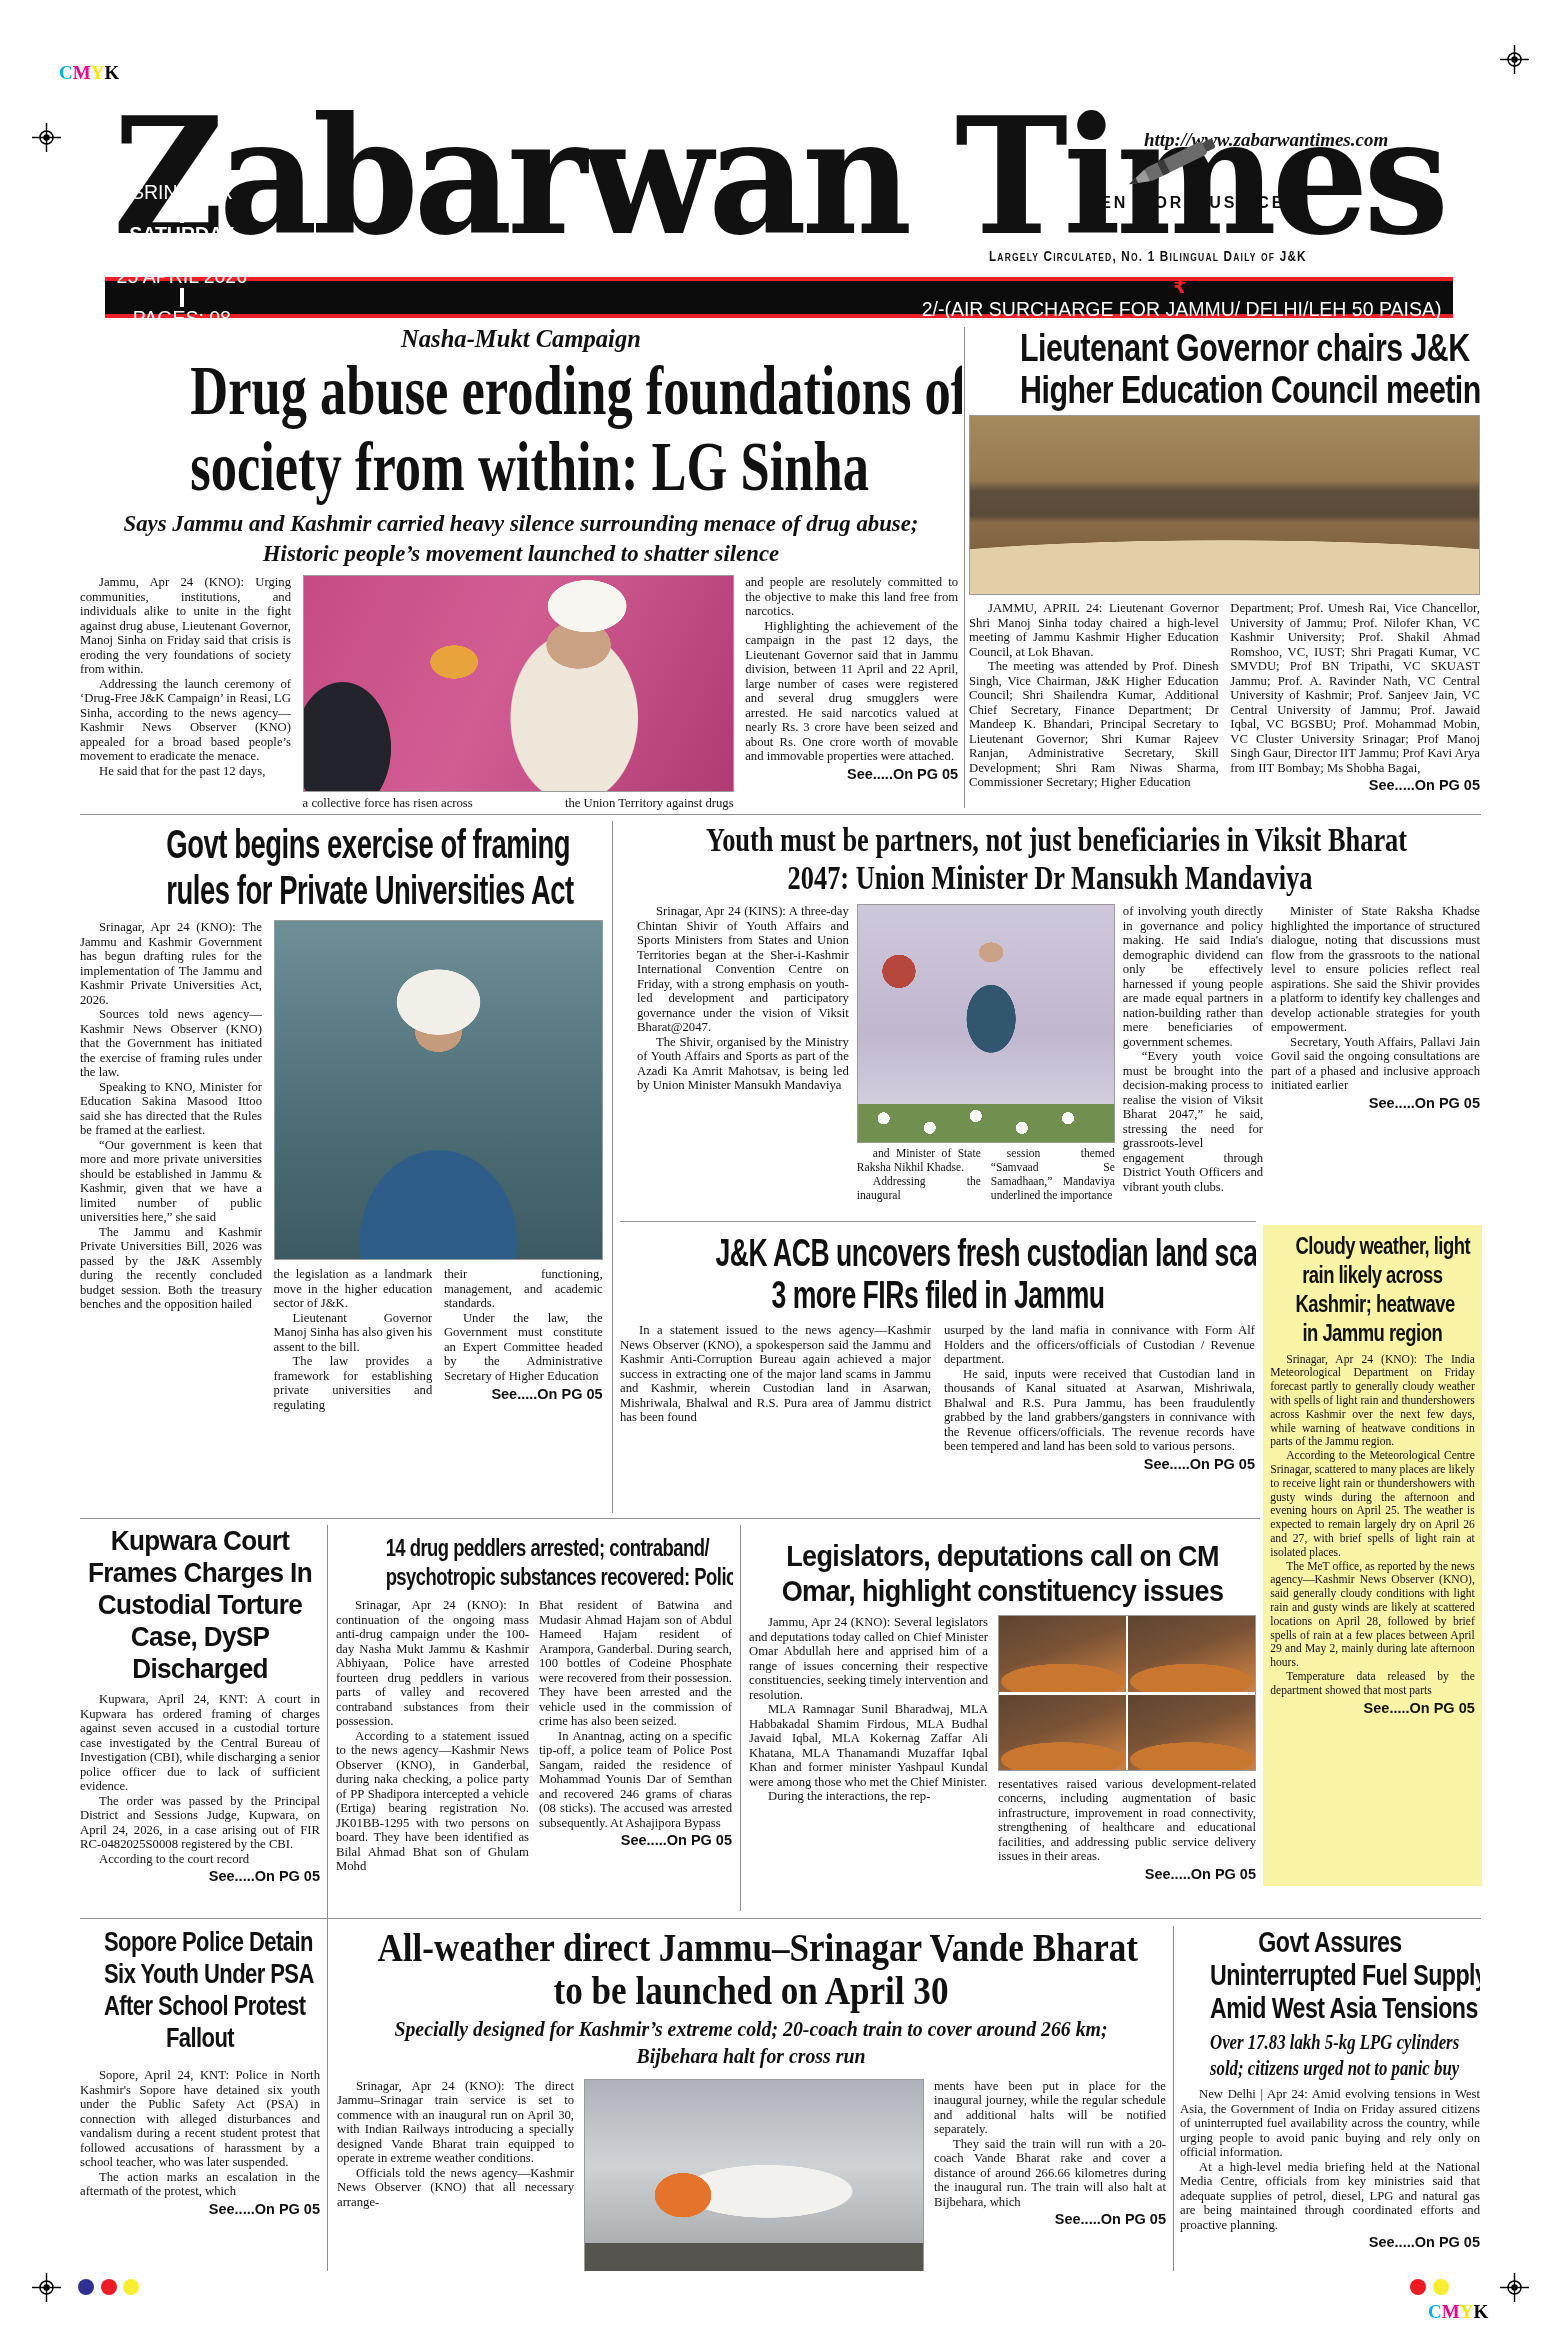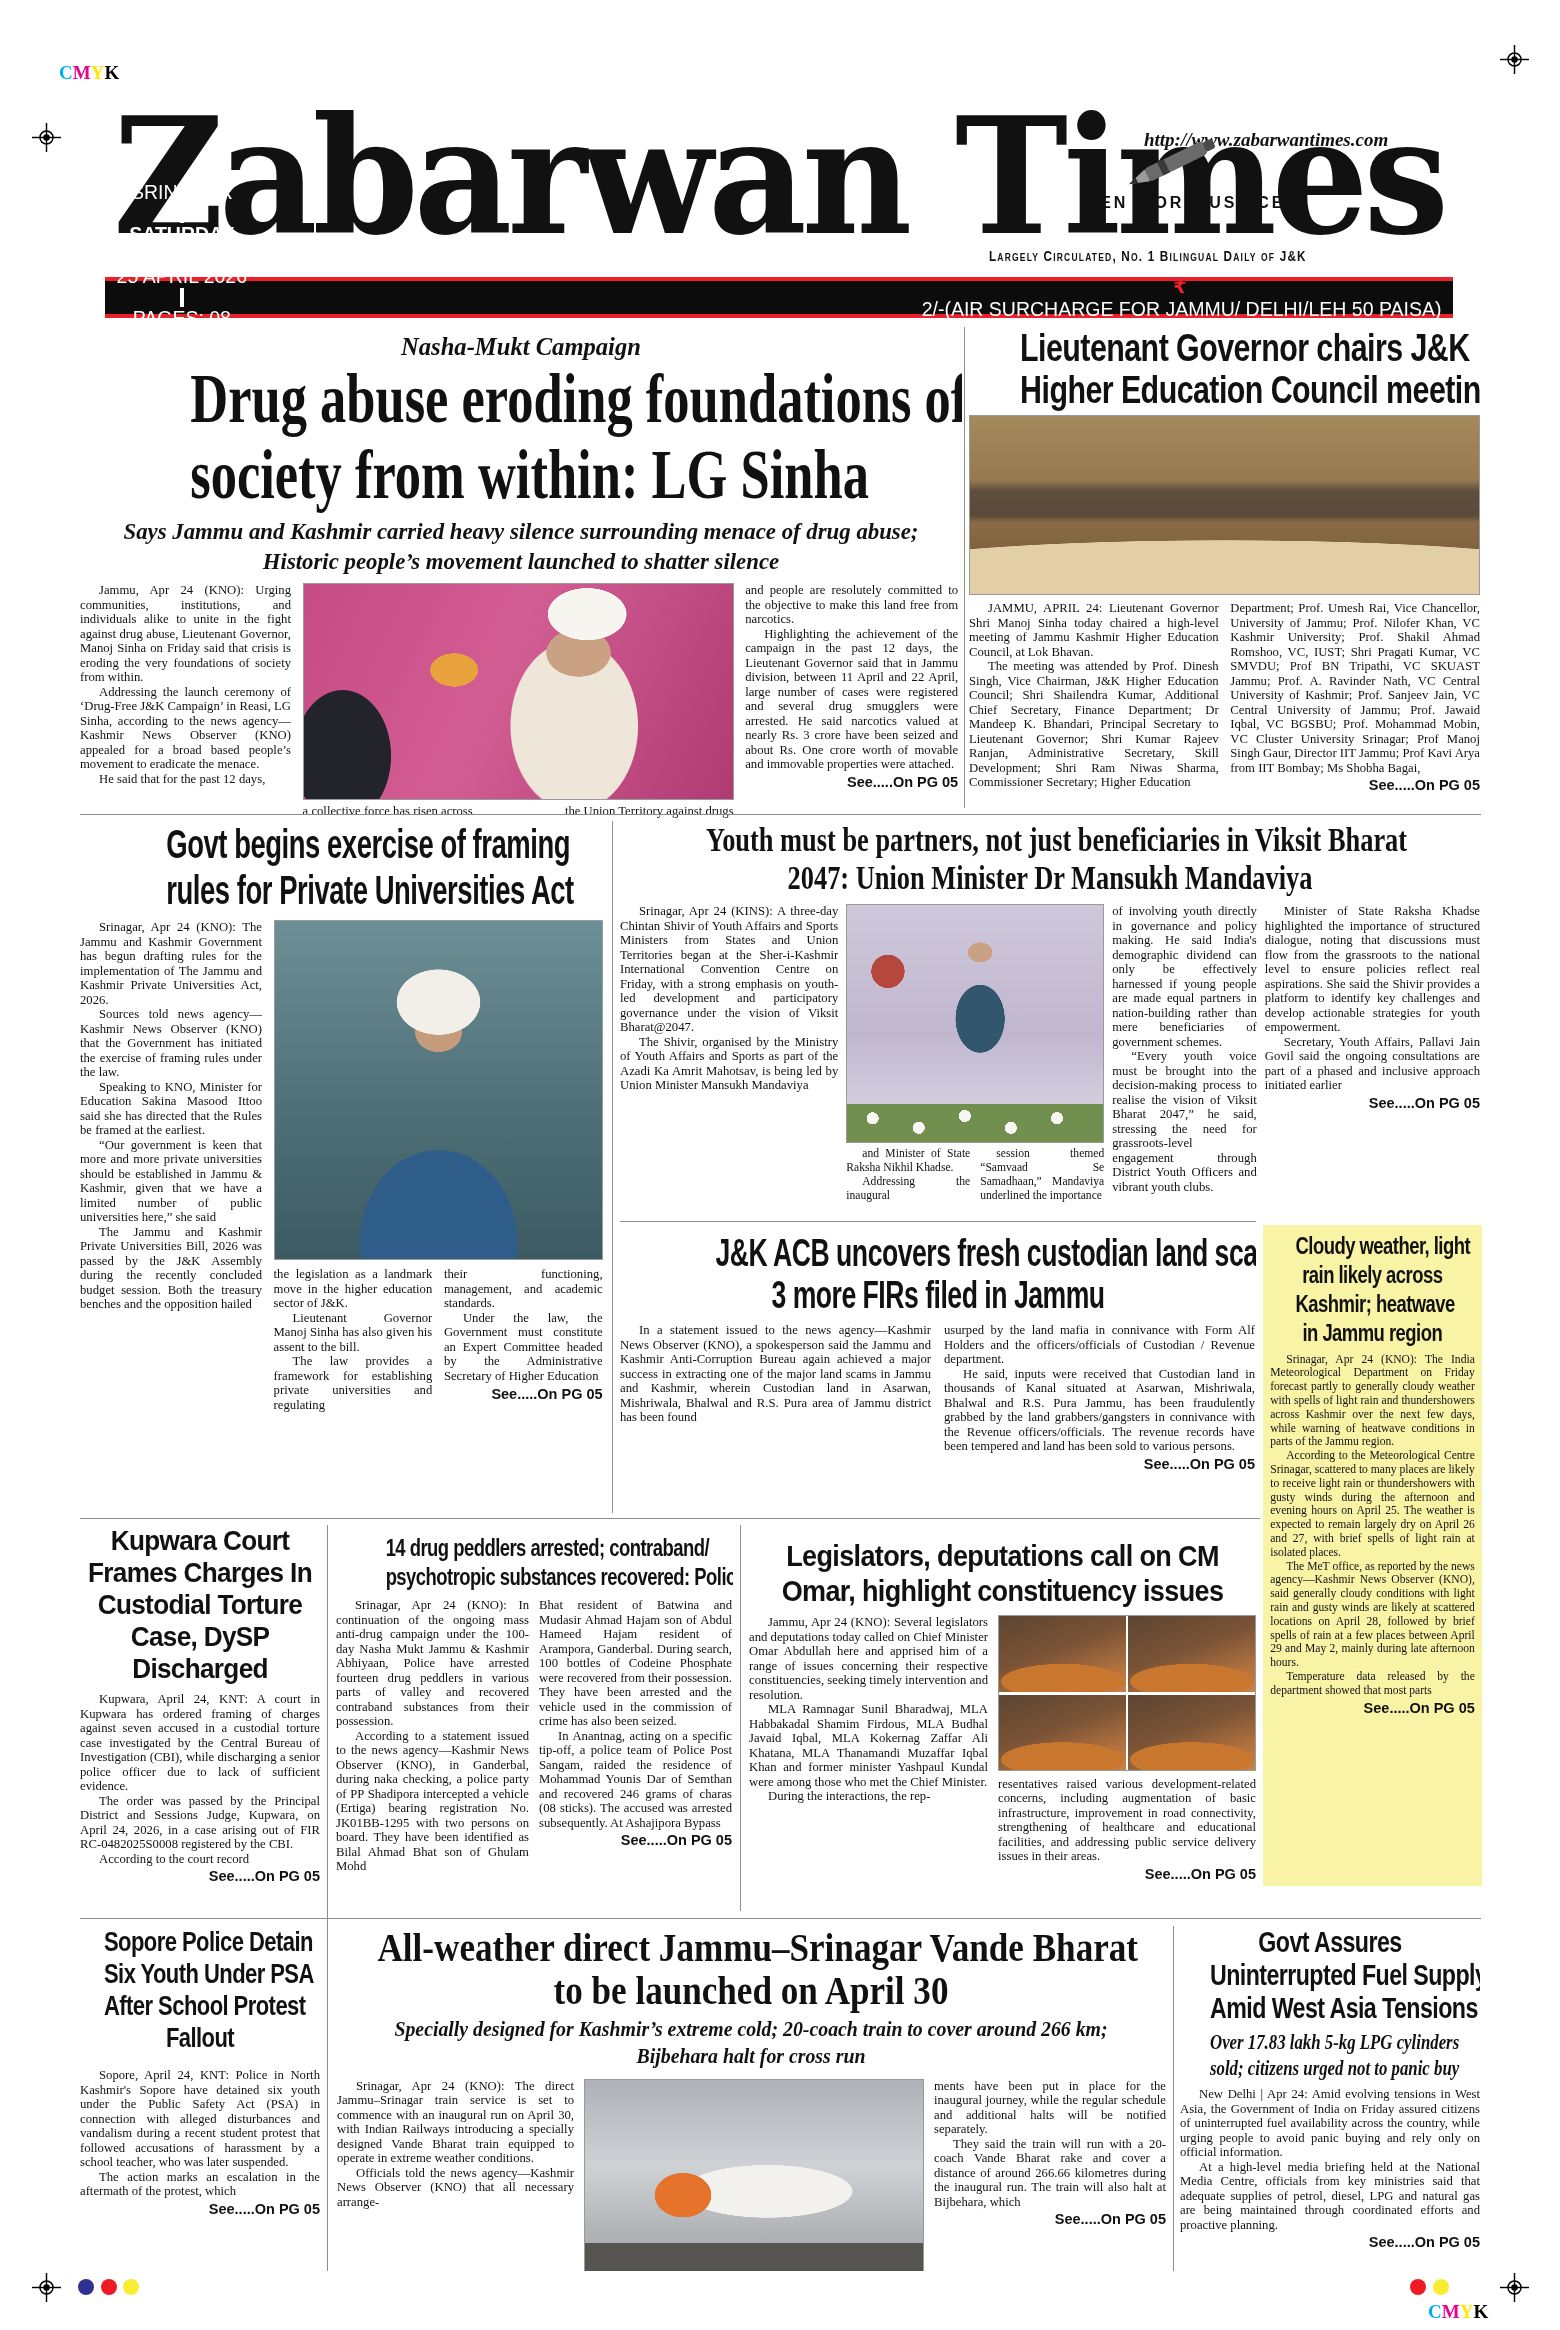--- a/index.html
+++ b/index.html
@@ -157,21 +157,21 @@
       <span>VOL: 16</span>
       <span class="sep"></span>
       <span>ISSUE NO: 97</span>
     </div>
     <div class="grp">
       <span class="rupee">₹</span>
       <span>2/-(AIR SURCHARGE FOR JAMMU/ DELHI/LEH 50 PAISA)</span>
     </div>
   </div>
 
-  <div class="abs" style="left:80px;top:332px;width:882px;height:489px;overflow:hidden;">
+  <div class="abs" style="left:80px;top:324px;width:882px;height:489px;overflow:hidden;">
     <p class="kicker">Nasha-Mukt Campaign</p>
     <div>
         <p class="hl-line serifhl fs97 sq75">Drug abuse eroding foundations of</p>
         <p class="hl-line serifhl fs97 sq75">society from within: LG Sinha</p>
       </div>
     <div style="margin-top:2.9px;">
         <p class="sub-line fs33s sq95">Says Jammu and Kashmir carried heavy silence surrounding menace of drug abuse;</p>
         <p class="sub-line fs33s sq95">Historic people’s movement launched to shatter silence</p>
       </div>
     <div class="cols" style="margin-top:7.2px;gap:11.6px;">
@@ -255,21 +255,21 @@
   </div>
 
   <div class="vrule" style="left:612px;top:821px;height:692px;"></div>
 
   <div class="abs" style="left:620px;top:821px;width:860px;height:397px;overflow:hidden;">
     <div>
         <p class="hl-line serifhl fs46 sq80">Youth must be partners, not just beneficiaries in Viksit Bharat</p>
         <p class="hl-line serifhl fs46 sq80">2047: Union Minister Dr Mansukh Mandaviya</p>
       </div>
     <div class="cols" style="margin-top:7.2px;gap:8px;">
-      <div class="col" style="width:219px;height:311px;">
+      <div class="col" style="width:219px;height:311px;margin-left:17px;">
           <p class="para">Srinagar, Apr 24 (KINS): A three-day Chintan Shivir of Youth Affairs and Sports Ministers from States and Union Territories began at the Sher-i-Kashmir International Convention Centre on Friday, with a strong emphasis on youth-led development and participatory governance under the vision of Viksit Bharat@2047.</p>
           <p class="para">The Shivir, organised by the Ministry of Youth Affairs and Sports as part of the Azadi Ka Amrit Mahotsav, is being led by Union Minister Mansukh Mandaviya</p>
         </div>
       <div style="width:258px;">
         <div class="ph ph-stage" style="width:258px;height:239px;"></div>
         <div class="cols" style="margin-top:4.3px;gap:10px;font-size:11.2px;">
           <div class="col small" style="width:124px;height:68px;">
               <p class="para noindent">and Minister of State Raksha Nikhil Khadse.</p>
               <p class="para">Addressing the inaugural</p>
             </div>

